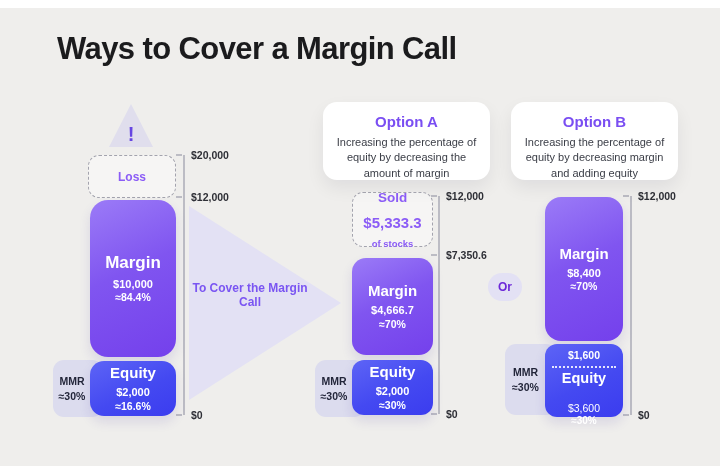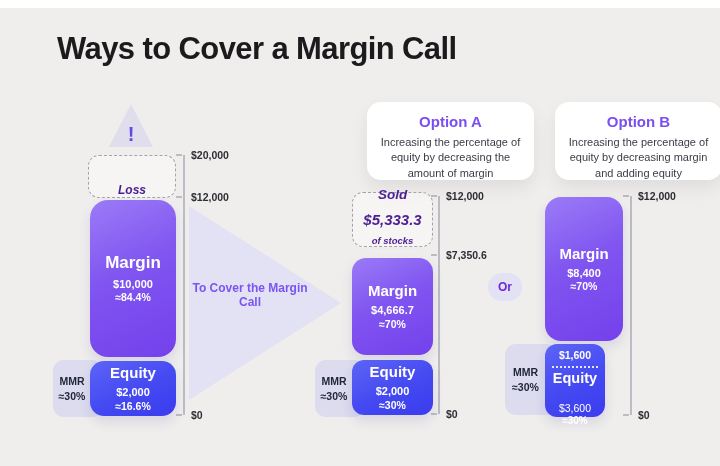--- a/index.html
+++ b/index.html
@@ -21,21 +21,21 @@
   .lbl-a1{left:446px;top:190px;}.lbl-a2{left:446px;top:249px;}.lbl-a3{left:446px;top:408px;}
   .lbl-b1{left:638px;top:190px;}.lbl-b2{left:638px;top:409px;}
 
   
   .warn{position:absolute;left:109px;top:104px;width:44px;height:43px;background:#e0deed;
     clip-path:polygon(50% 0,100% 100%,0 100%);display:flex;align-items:flex-end;justify-content:center;}
   .warn span{font-size:20px;font-weight:900;color:#6746e2;padding-bottom:3px;line-height:1;}
 
   
   .dashed-box{position:absolute;border:1.6px dashed #a3a3ad;border-radius:11px;background:rgba(255,255,255,0.42);
-    display:flex;flex-direction:column;align-items:center;justify-content:flex-end;color:#4c1d95;box-sizing:border-box;z-index:2;font-style:italic;}
+    display:flex;flex-direction:column;align-items:center;justify-content:center;color:#8b5cf6;box-sizing:border-box;z-index:2;}
   .loss-box{left:88px;top:155px;width:88px;height:43px;}
   .loss-text{font-size:12px;font-weight:800;}
   .sold-box{left:352px;top:192px;width:81px;height:55px;gap:6px;}
   .sold-title{font-size:13.5px;font-weight:800;}
   .sold-value{font-size:15px;font-weight:800;margin-top:3px;}
   .sold-sub{font-size:9.5px;font-weight:700;margin-top:1px;}
 
   
   .bar{position:absolute;color:#fff;display:flex;flex-direction:column;align-items:center;justify-content:center;
     text-align:center;z-index:2;box-shadow:0 6px 12px rgba(60,40,160,0.12);}
@@ -45,21 +45,21 @@
   .bar-label-big{font-size:17px;font-weight:800;line-height:1.15;}
   .bar-value{font-size:11px;font-weight:800;margin-top:5px;line-height:1.2;}
   .bar-pct{font-size:10.5px;font-weight:800;line-height:1.25;}
   .margin-l{left:90px;top:200px;width:86px;height:157px;border-radius:18px;}
   .equity-l{left:90px;top:361px;width:86px;height:55px;border-radius:14px;}
   .margin-a{left:352px;top:258px;width:81px;height:97px;border-radius:14px;}
   .equity-a{left:352px;top:360px;width:81px;height:55px;border-radius:12px;}
   .margin-b{left:545px;top:197px;width:78px;height:144px;border-radius:16px;}
 
   
-  .b-block{position:absolute;left:545px;top:344px;width:60px;height:73px;border-radius:12px;z-index:2;
+  .b-block{position:absolute;left:545px;top:344px;width:78px;height:73px;border-radius:12px;z-index:2;
     background:linear-gradient(155deg,#5d64f6 0%,#4449f1 55%,#3b3cef 100%);color:#fff;text-align:center;
     box-shadow:0 6px 12px rgba(60,40,160,0.12);}
   .b-added{font-size:10.5px;font-weight:800;padding-top:5px;line-height:1.3;}
   .b-divider{border-top:2px dotted rgba(255,255,255,0.85);margin:3px 7px 2px 7px;height:0;}
   .b-eq-label{font-size:14.5px;font-weight:800;line-height:1.15;}
   .b-eq-value{font-size:10.5px;font-weight:400;margin-top:16px;line-height:1.2;}
   .b-eq-pct{font-size:10px;font-weight:800;line-height:1.2;}
 
   
   .mmr{position:absolute;background:#dcdcee;border-radius:11px;z-index:1;display:flex;align-items:center;}
@@ -71,21 +71,21 @@
   .mmr-b .mmr-inner{width:41px;}
 
   
   .cover-arrow{position:absolute;left:189px;top:206px;width:152px;height:194px;background:#e3e1f4;
     clip-path:polygon(0 0,100% 50%,0 100%);z-index:0;}
   .cover-text{position:absolute;left:182px;top:281px;width:136px;text-align:center;
     font-size:12px;font-weight:800;color:#7a55f2;z-index:1;line-height:1.2;}
 
   
   .option-card{position:absolute;width:167px;height:78px;background:#ffffff;border-radius:14px;
-    box-shadow:0 8px 18px rgba(20,20,40,0.07);text-align:center;box-sizing:border-box;padding-top:11px;z-index:2;margin-left:44px;}
+    box-shadow:0 8px 18px rgba(20,20,40,0.07);text-align:center;box-sizing:border-box;padding-top:11px;z-index:2;}
   .card-a{left:323px;top:102px;}
   .card-b{left:511px;top:102px;}
   .option-title{font-size:15px;font-weight:800;color:#7a4ef2;margin-bottom:5px;}
   .option-desc{font-size:11px;font-weight:400;color:#3a3d46;line-height:1.4;padding:0 13px;}
 
   
   .or-pill{position:absolute;left:488px;top:273px;width:34px;height:28px;border-radius:14px;background:#e3e1f4;
     display:flex;align-items:center;justify-content:center;font-size:12px;font-weight:800;color:#6d28d9;z-index:1;}
 </style>
 </head>

